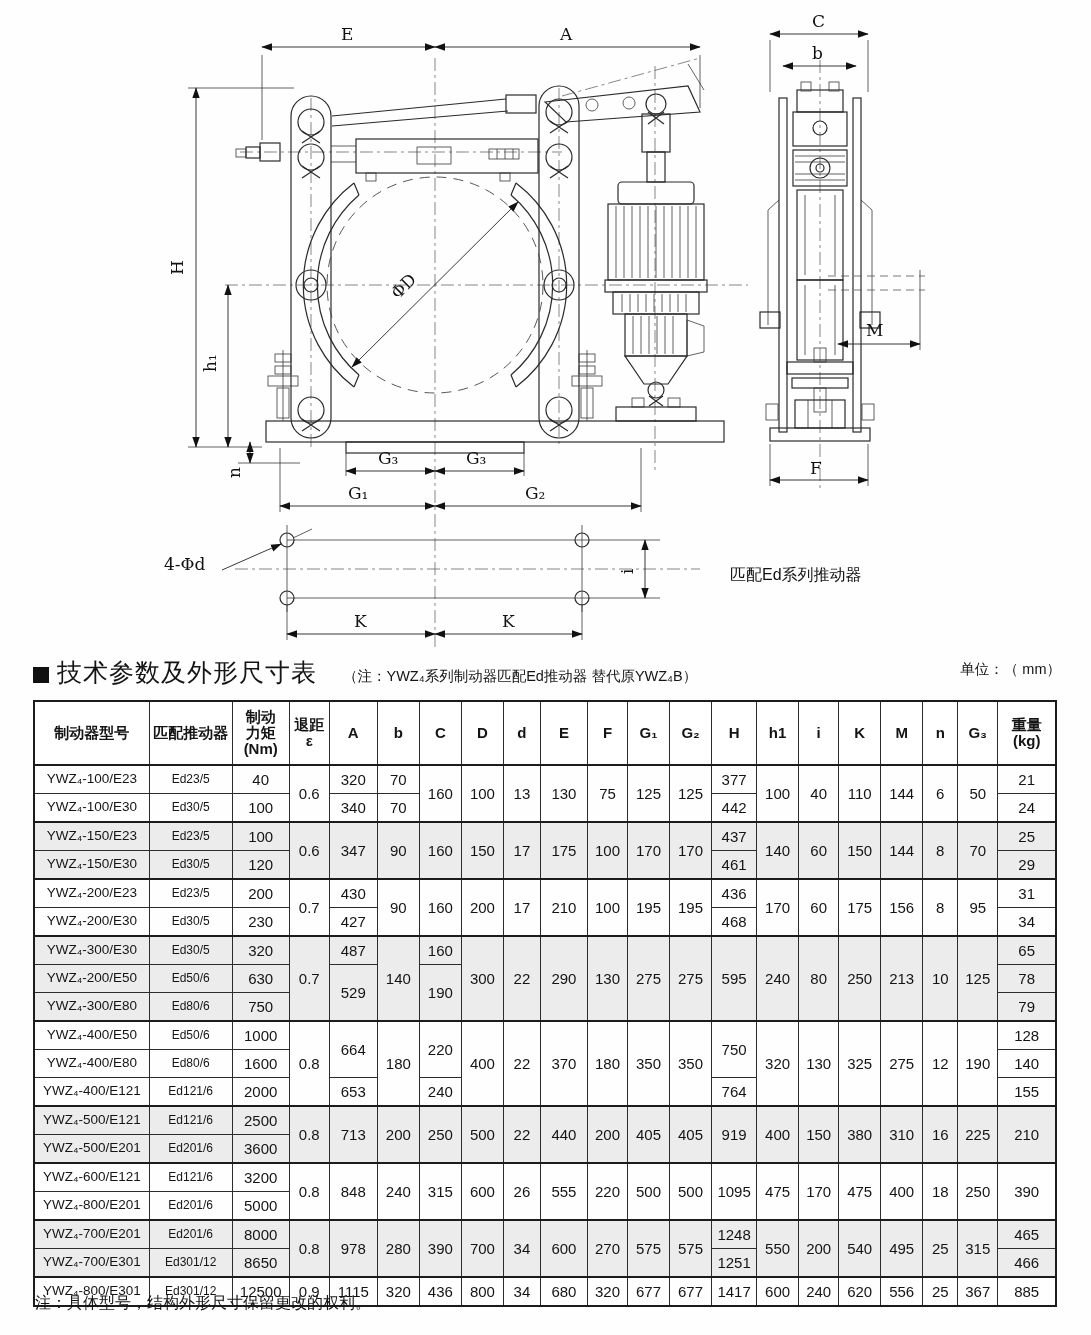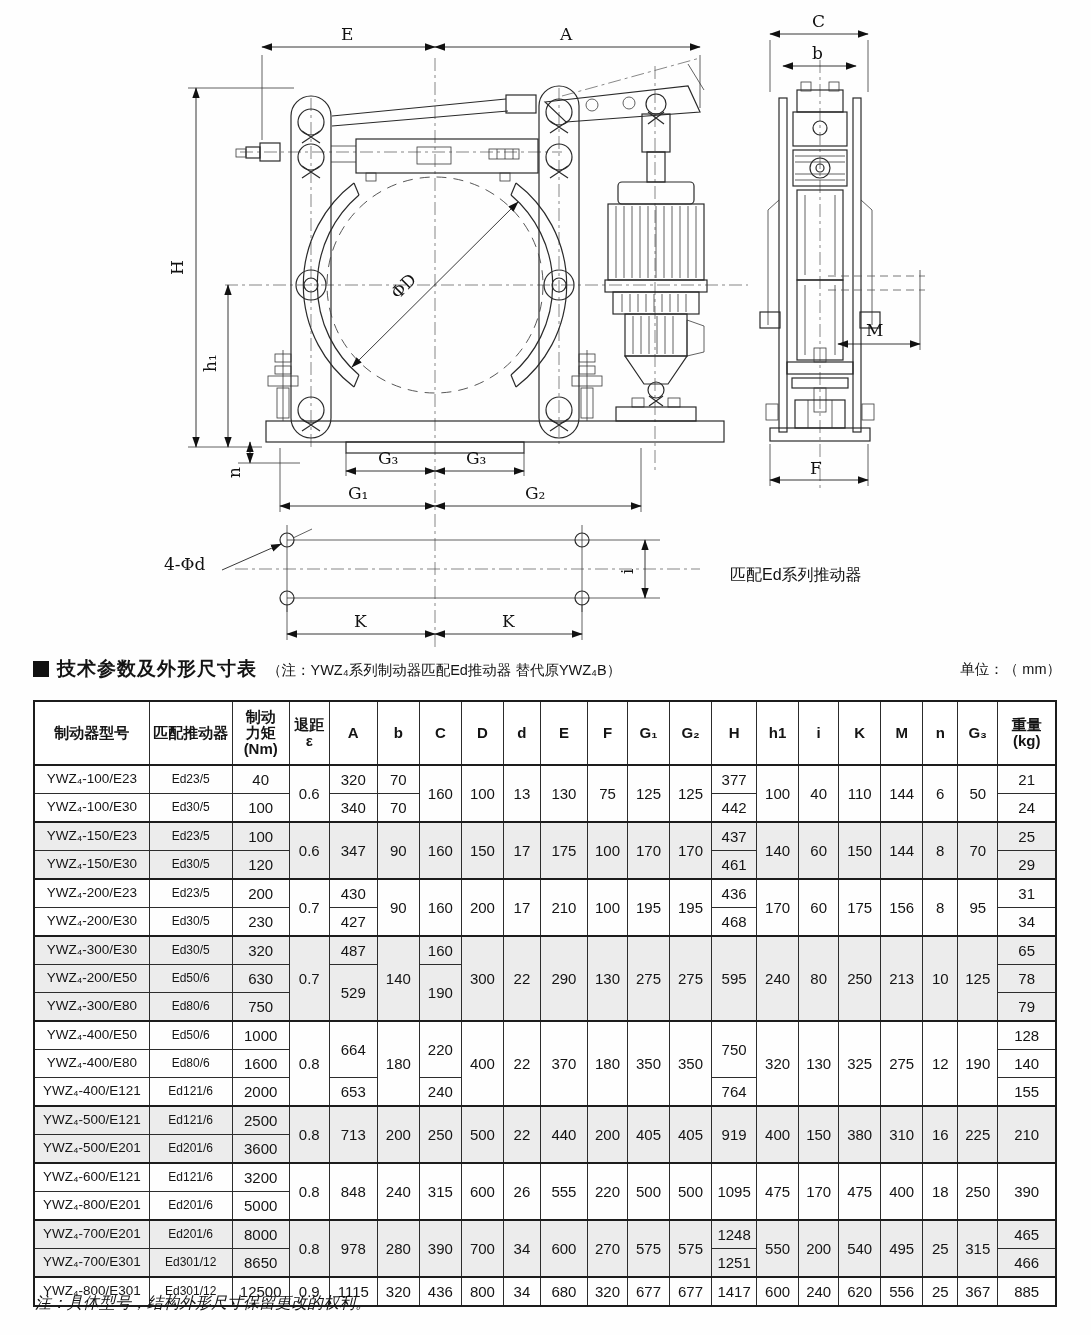--- a/index.html
+++ b/index.html
@@ -11,35 +11,35 @@
   svg .thin{stroke:#3a3a3a;fill:none;stroke-width:0.8;}
   svg .cl{stroke:#555;fill:none;stroke-width:0.7;stroke-dasharray:13 4 3 4;}
   svg .dash{stroke:#555;fill:none;stroke-width:0.8;stroke-dasharray:8 5;}
   svg .dim{stroke:#222;fill:none;stroke-width:0.9;}
   svg .drum{stroke:#444;fill:none;stroke-width:0.9;stroke-dasharray:10 7;}
   svg text{fill:#111;stroke:none;font-family:"DejaVu Serif",serif;font-size:17px;}
   svg text.cn{font-family:"Liberation Sans",sans-serif;font-size:16px;}
   
   .sect{position:absolute;left:33px;top:656px;width:1028px;height:32px;}
   .sq{display:inline-block;width:16px;height:16px;background:#111;margin-right:8px;vertical-align:-2px;}
-  .t1{font-size:19px;font-weight:bold;letter-spacing:1px;}
-  .t2{font-size:14.5px;margin-left:10px;}
+  .t1{font-size:25px;font-weight:normal;letter-spacing:1px;}
+  .t2{font-size:14.5px;margin-left:26px;}
   .t3{position:absolute;right:0;top:4px;font-size:14.5px;}
   
   table.spec{position:absolute;left:33px;top:700px;width:1024px;border-collapse:collapse;
              table-layout:fixed;border:2px solid #1c1c1c;}
   .spec th,.spec td{border:1px solid #2c2c2c;text-align:center;vertical-align:middle;
              padding:0;font-size:15px;height:27px;line-height:1.05;overflow:hidden;}
   .spec thead th{height:62px;font-weight:bold;white-space:pre-line;background:#fff;margin-top:32px;}
   .spec td:first-child{font-size:13.5px;}
   .spec td:nth-child(2){font-size:12px;}
   .spec tr.shade td{background:#ececec;}
   .spec tr.gstart td{border-top:2px solid #1c1c1c;}
   
-  .foot{position:absolute;left:35px;top:1293px;font-size:16px;font-style:italic;}
+  .foot{position:absolute;left:35px;top:1293px;font-size:16px;}
 </style>
 </head>
 <body>
 
 <div class="page">
 
   <svg class="draw" width="1091" height="650" viewBox="0 0 1091 650">
     <defs>
       <marker id="arr" viewBox="0 0 10 10" refX="9.3" refY="5" markerWidth="12" markerHeight="12" orient="auto-start-reverse">
           <path d="M0,1.6 L10,5 L0,8.4 z" fill="#111" stroke="none"></path>

